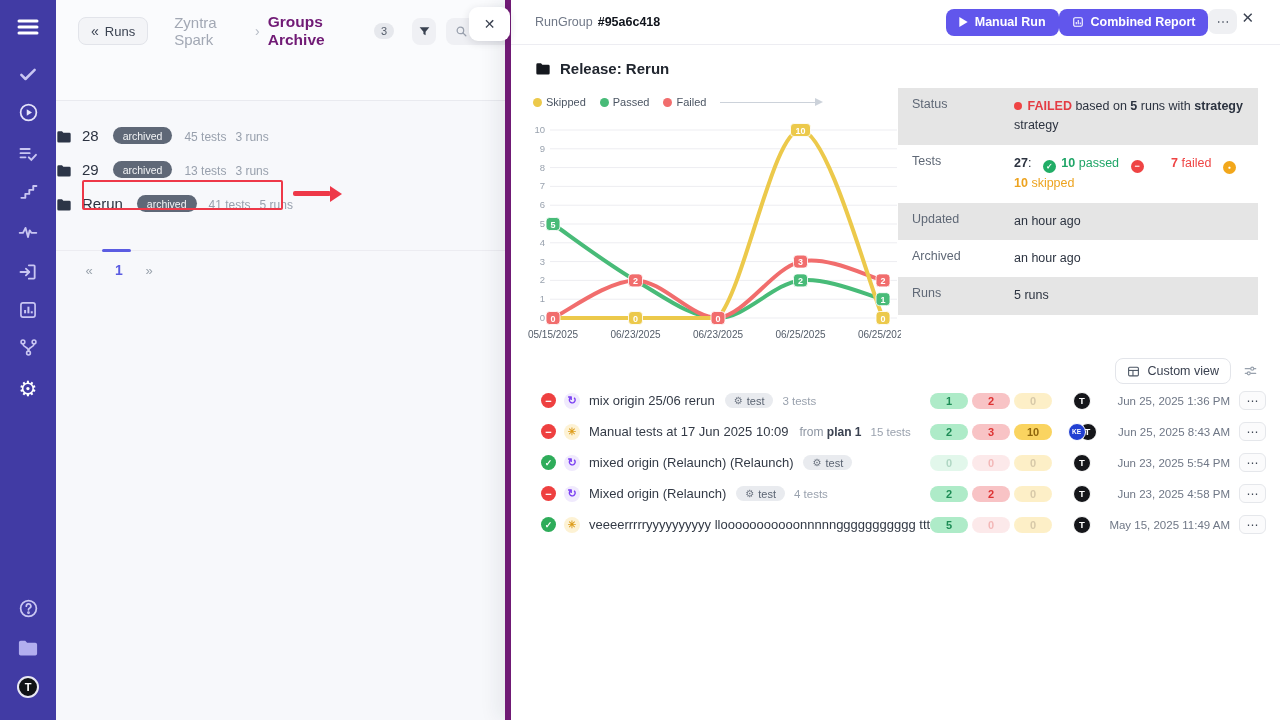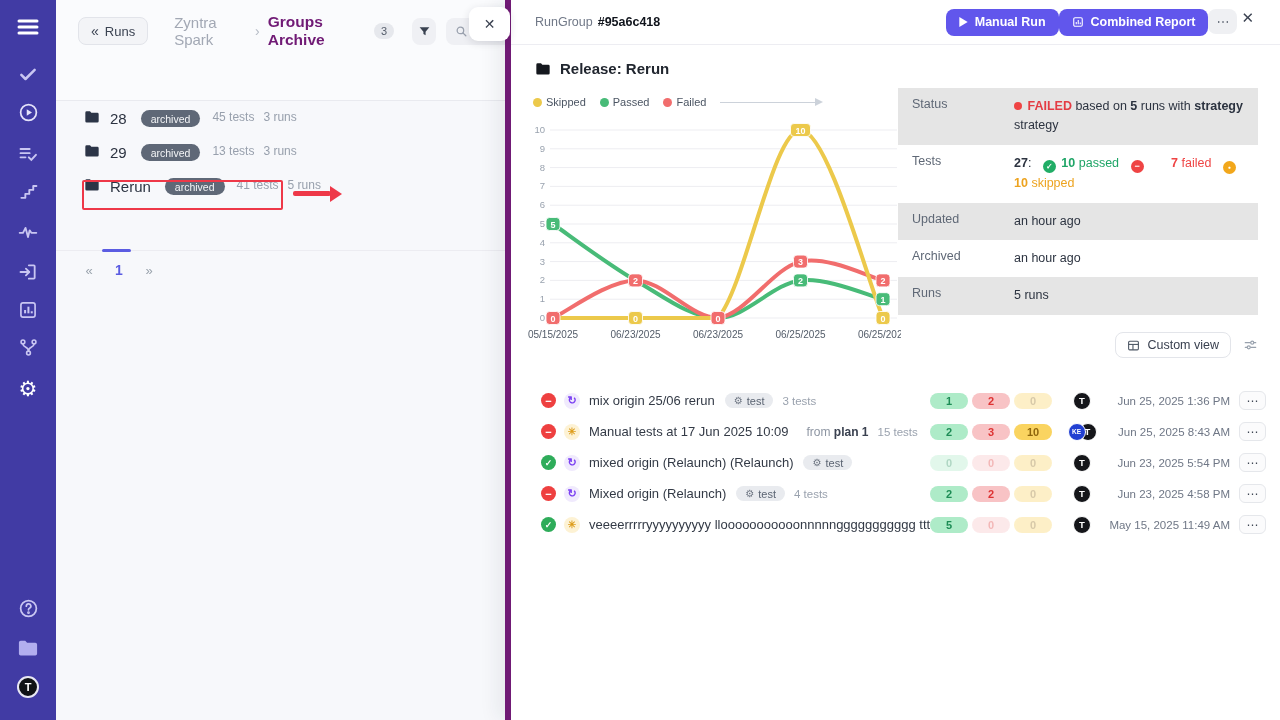--- a/index.html
+++ b/index.html
@@ -26,21 +26,21 @@
   .crumb-parent { color:#a2a8b4; font-size:15px; }
   .crumb-sep { color:#b6bcc6; font-size:14px; }
   .crumb-current { color:#701a75; font-size:15.5px; font-weight:bold; }
   .crumb-count { background:#e6e8ed; color:#555d6b; font-size:11px; border-radius:9px; padding:2px 7px; }
   .filter-btn { margin-left:18px; width:27px; height:27px; border:none; background:#eff0f4; border-radius:8px;
     display:flex; align-items:center; justify-content:center; cursor:pointer; }
   .search-box { margin-left:10px; width:66px; height:27px; background:#eff0f4; border-radius:8px 0 0 8px;
     display:flex; align-items:center; gap:6px; padding-left:9px; overflow:hidden; color:#9aa1ae; font-size:12.5px; }
 
   .group-list { position:absolute; top:110px; left:0; right:0; }
-  .group-row { height:34px; display:flex; align-items:flex-start; padding-left:28px; cursor:pointer; }
+  .group-row { height:34px; display:flex; align-items:flex-end; cursor:pointer; }
   .g-name { margin-left:10px; font-size:15px; color:#2c3341; }
   .g-badge { margin-left:14px; background:#5f6877; color:#f4f5f7; font-size:10.5px; border-radius:999px; padding:2.5px 10px; }
   .g-meta { margin-left:12px; font-size:12px; color:#98a0ad; }
   .g-meta + .g-meta { margin-left:9px; }
 
   .hl-box { position:absolute; left:26px; top:180px; width:201px; height:30px; border:2.5px solid #ee3848; border-radius:2px; pointer-events:none; }
   .hl-arrow { position:absolute; left:237px; top:191px; width:38px; height:5px; background:#ee3848; border-radius:2px; pointer-events:none; }
   .hl-arrow::after { content:""; position:absolute; right:-11px; top:-5.5px; border-left:12px solid #ee3848;
     border-top:8px solid transparent; border-bottom:8px solid transparent; }
 
@@ -89,37 +89,37 @@
   .txt-green { color:#1fa567; }
   .txt-fail { color:#ef4444;margin-left:22px; }
   .txt-skip { color:#eda31f; }
   .dot-red { display:inline-block; width:8px; height:8px; border-radius:50%; background:#ef4444; margin-right:2px; }
   .mini { display:inline-flex; width:13px; height:13px; border-radius:50%; align-items:center; justify-content:center;
     color:#fff; font-size:8px; font-weight:bold; vertical-align:-2px; margin:0 2px 0 8px; }
   .mini.pass { background:#21ad66; } .mini.pass::after { content:"✓"; }
   .mini.fail { background:#ef4444; } .mini.fail::after { content:"−"; font-size:9px; }
   .mini.skip { background:#f2a71b; } .mini.skip::after { content:"●"; font-size:5px; }
 
-  .custom-row { position:absolute; top:332px; right:22px; display:flex; align-items:center; gap:12px; }
+  .custom-row { position:absolute; top:358px; right:22px; display:flex; align-items:center; gap:12px; }
   .btn-custom { display:flex; align-items:center; gap:7px; height:26px; padding:0 11px; background:#fff;
     border:1px solid #e3e5ea; border-radius:8px; font-size:12.5px; color:#3a4150; cursor:pointer; font-family:inherit; }
 
   .runs-list { position:absolute; top:385px; left:12px; right:14px; }
   .run-row { height:31px; display:flex; align-items:center; padding-left:18px; }
   .sticon { width:15px; height:15px; border-radius:50%; display:inline-flex; align-items:center; justify-content:center;
     color:#fff; flex-shrink:0; }
   .sticon.pass { background:#2eac5a; } .sticon.pass::after { content:"✓"; font-size:9px; font-weight:bold; }
   .sticon.fail { background:#ee4040; } .sticon.fail::after { content:"−"; font-size:11px; font-weight:bold; }
   .origin { width:16px; height:16px; border-radius:50%; margin-left:8px; flex-shrink:0;
     display:inline-flex; align-items:center; justify-content:center; font-weight:bold; }
   .origin.auto { color:#7a3ff2; background:#f0eafd; } .origin.auto::after { content:"↻"; font-size:11px; }
   .origin.manual { color:#dd9d1d; background:#fdf2d4; } .origin.manual::after { content:"✳"; font-size:10px; }
   .name-area { flex:1; min-width:0; display:flex; align-items:center; margin-left:9px; overflow:hidden; white-space:nowrap; }
   .r-name { font-size:13px; color:#333a46; }
-  .r-from { margin-left:18px; font-size:12px; color:#8d95a2; }
+  .r-from { margin-left:11px; font-size:12px; color:#8d95a2; }
   .r-from .b { color:#3a4150; }
   .r-tag { margin-left:10px; background:#e9ebef; border-radius:999px; padding:1.5px 9px; font-size:11px; color:#5b6472;
     display:inline-flex; gap:4px; flex-shrink:0; }
   .r-tag::before { content:"⚙"; font-size:10px; color:#6d7582; }
   .r-tests { margin-left:9px; font-size:11.5px; color:#9aa2ae; flex-shrink:0; }
   .pills { width:122px; display:flex; gap:4px; flex-shrink:0; }
   .pill { width:38px; height:16px; line-height:16px; border-radius:9px; font-size:11px; font-weight:bold; text-align:center; }
   .pill.p-pass { background:#aeebc8; color:#1d8c55; }
   .pill.p-fail { background:#f8c3c5; color:#dd3333; }
   .pill.p-skip { background:#fad460; color:#8f660c; }

